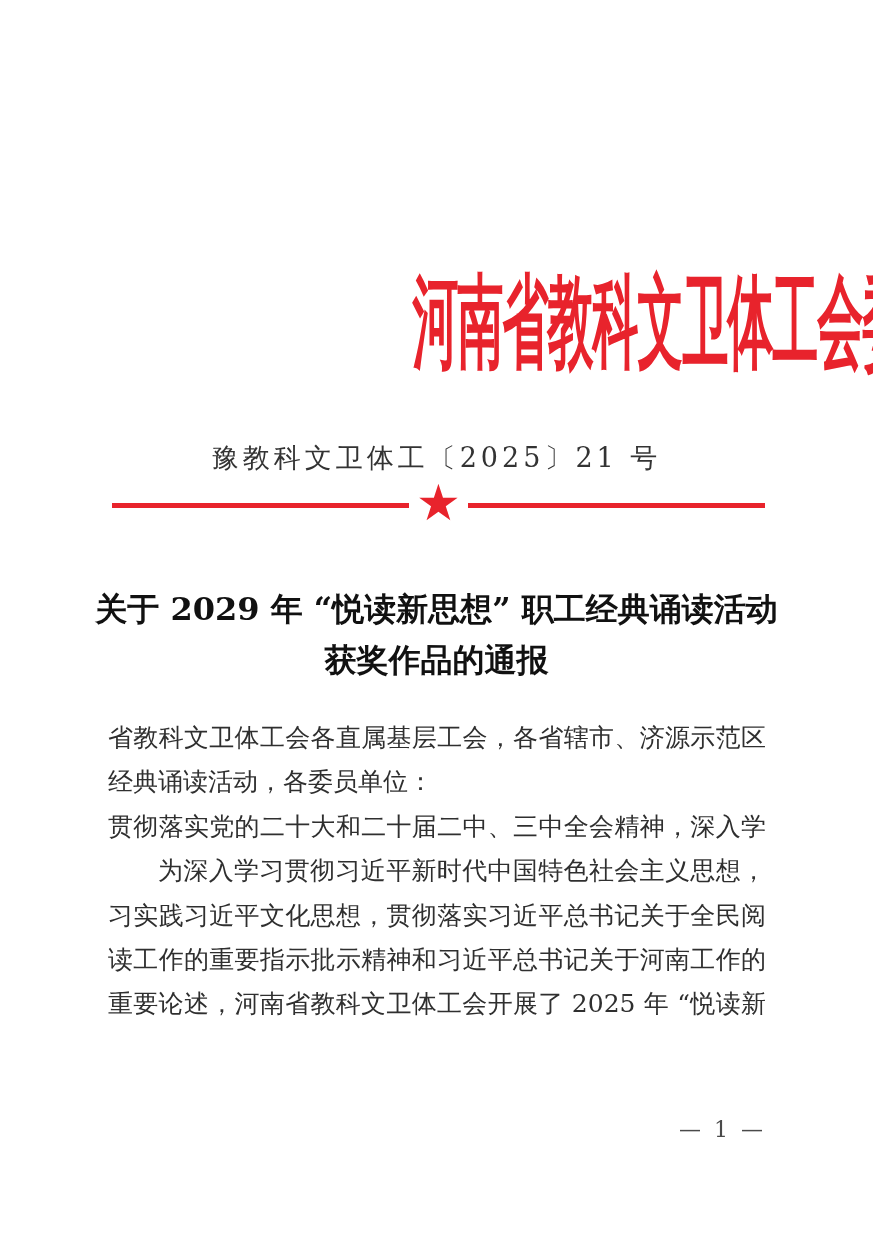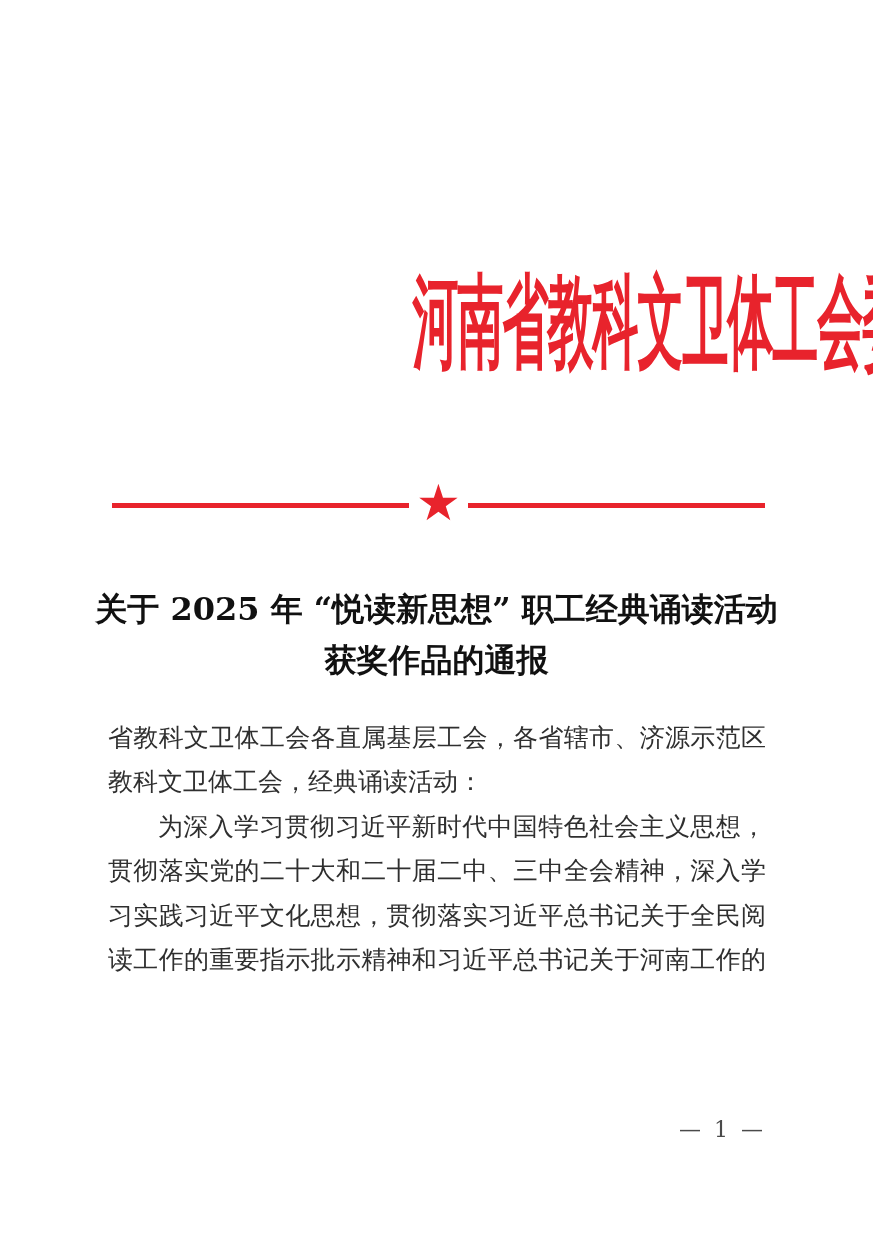--- a/index.html
+++ b/index.html
@@ -122,37 +122,39 @@
 </style>
 </head>
 <body>
 
 <div class="page">
 
   <div class="org-title-wrap">
     <div class="org-title">河南省教科文卫体工会委员会文件</div>
   </div>
 
+  <div class="doc-number">豫教科文卫体工〔2025〕21 号</div>
 
   <div class="divider">
     <span class="divider-line"></span>
     <span class="divider-star">★</span>
     <span class="divider-line"></span>
   </div>
 
   <div class="doc-title">
-    <div>关于 2025 年 “悦读新思想” 职工经典诵读活动</div>
+    <div>关于 2029 年 “悦读新思想” 职工经典诵读活动</div>
     <div>获奖作品的通报</div>
   </div>
 
   <div class="body-text">
     <div class="text-line justify">省教科文卫体工会各直属基层工会，各省辖市、济源示范区</div>
-    <div class="text-line">教科文卫体工会，经典诵读活动：</div>
+    <div class="text-line">经典诵读活动，各委员单位：</div>
 
+    <div class="text-line justify">贯彻落实党的二十大和二十届二中、三中全会精神，深入学</div>
     <div class="text-line justify indent-2">为深入学习贯彻习近平新时代中国特色社会主义思想，</div>
-    <div class="text-line justify">贯彻落实党的二十大和二十届二中、三中全会精神，深入学</div>
     <div class="text-line justify">习实践习近平文化思想，贯彻落实习近平总书记关于全民阅</div>
     <div class="text-line justify">读工作的重要指示批示精神和习近平总书记关于河南工作的</div>
+    <div class="text-line justify">重要论述，河南省教科文卫体工会开展了 2025 年 “悦读新</div>
   </div>
 
   <div class="page-number">— 1 —</div>
 
 </div>
 
 </body></html>

